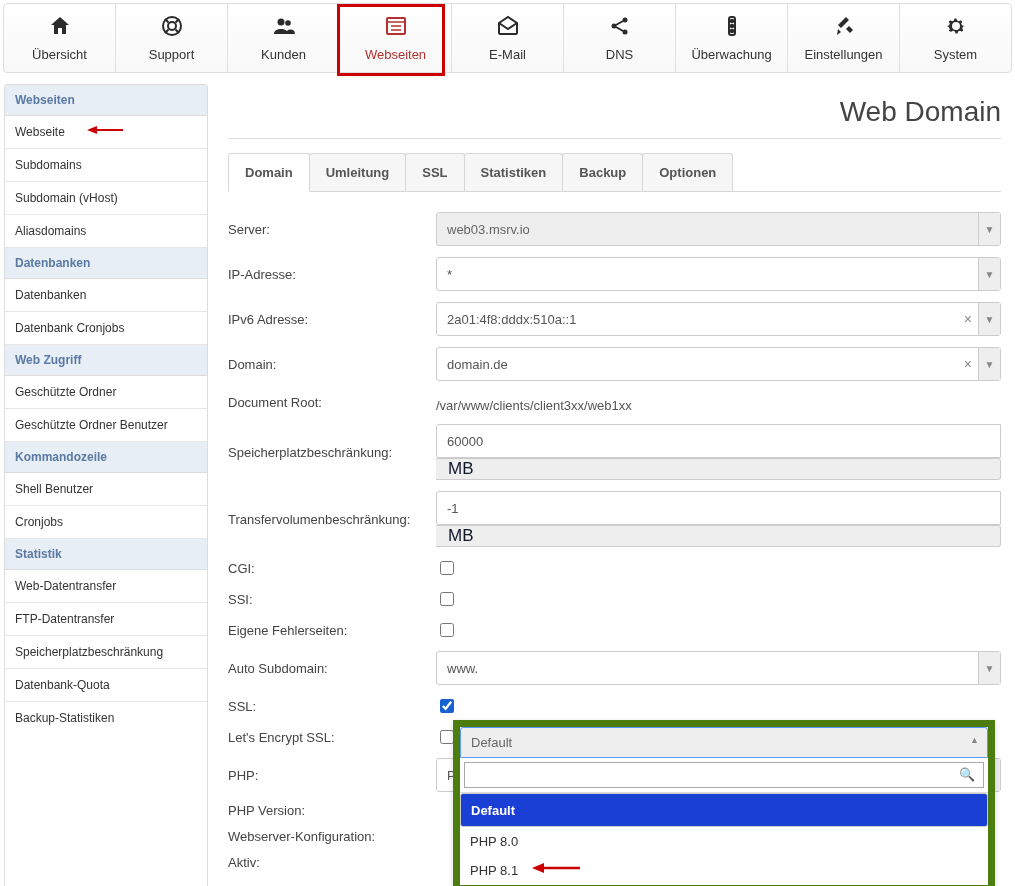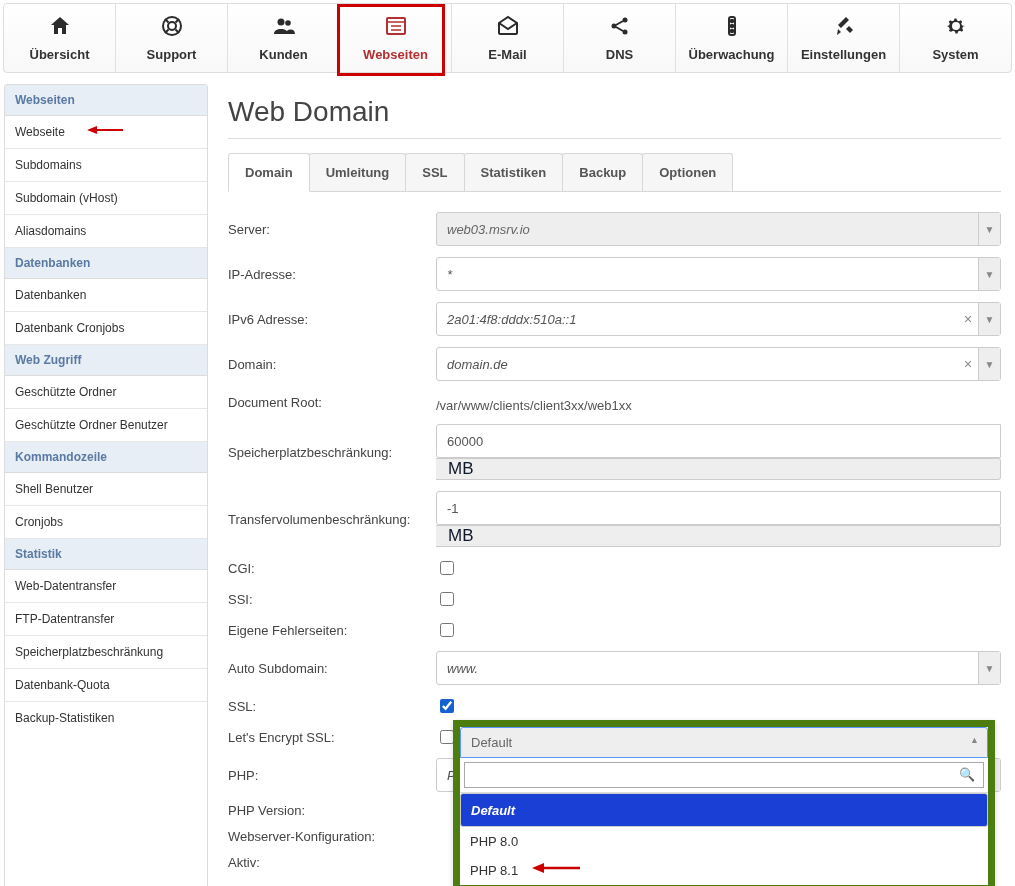--- a/index.html
+++ b/index.html
@@ -22,38 +22,38 @@
   .topnav-item {
     flex: 1;
     text-align: center;
     padding: 10px 0 10px;
     border-right: 1px solid #e1e1e1;
     cursor: pointer;
     position: relative;
   }
   .topnav-item:last-child { border-right: none; }
   .topnav-item .icon { font-size: 22px; display: block; line-height: 24px; color: #2b2b2b; }
-  .topnav-item .lbl { font-size: 13px; font-weight: bold; color: #333; display: block; margin-top: 4px; }
+  .topnav-item .lbl { font-size: 13px; font-weight: normal; color: #333; display: block; margin-top: 4px; }
   .topnav-item.active .icon, .topnav-item.active .lbl { color: #b23030; }
   .highlight-box {
     position: absolute;
     top: 1px; left: 337px;
     width: 108px; height: 72px;
     border: 3px solid #c00;
     pointer-events: none;
     z-index: 5;
   }
   
   .wrap { display: flex; padding: 2px 4px 20px; }
   .sidebar { width: 204px; flex: none; border: 1px solid #dcdcdc; border-radius: 3px; margin-top: 6px; }
   .side-head { background: #e7eef5; color: #5b7aa3; font-weight: bold; padding: 8px 10px; border-bottom: 1px solid #dcdcdc; font-size: 12px; }
   .side-item { padding: 9px 10px; border-bottom: 1px solid #e7e7e7; font-size: 12px; color: #333; cursor: pointer; position: relative; }
   .side-item:last-child { border-bottom: none; }
   .content { flex: 1; padding: 0 10px 0 20px; }
-  h1.page-title { font-size: 28px; font-weight: normal; color: #444; margin: 18px 0 10px; }
+  h1.page-title { font-size: 28px; font-weight: normal; color: #444; margin: 18px 0 10px; text-align: right; }
   hr.sep { border: none; border-top: 1px solid #ddd; margin: 0 0 14px; }
   
   .tabs { display: flex; border-bottom: 1px solid #d7d7d7; }
   .tab {
     padding: 11px 16px;
     font-size: 13px;
     font-weight: bold;
     color: #555;
     border: 1px solid transparent;
     border-bottom: none;
@@ -73,21 +73,21 @@
     width: 100%;
     height: 34px;
     border: 1px solid #ccc;
     border-radius: 3px;
     padding: 0 10px;
     font-size: 13px;
     color: #555;
     background: #fff;
   }
   .sel.disabled, .fld.disabled { background: #eeeeee; color: #666; }
-  .sel { position: relative; display: flex; align-items: center; font-style: italic; }
+  .sel { position: relative; display: flex; align-items: center; }
   .sel .caret {
     position: absolute; right: 0; top: 0; bottom: 0; width: 22px;
     border-left: 1px solid #ccc; background: #eee;
     display: flex; align-items: center; justify-content: center;
     color: #888; font-size: 10px;
   }
   .sel .clear { position: absolute; right: 28px; color: #888; font-size: 14px; cursor: pointer; }
   .static-text { color: #555; padding-top: 6px; display: block; }
   .input-group { display: flex; flex-direction: column; }
   .input-group .fld { border-radius: 3px 0 0 3px; }

